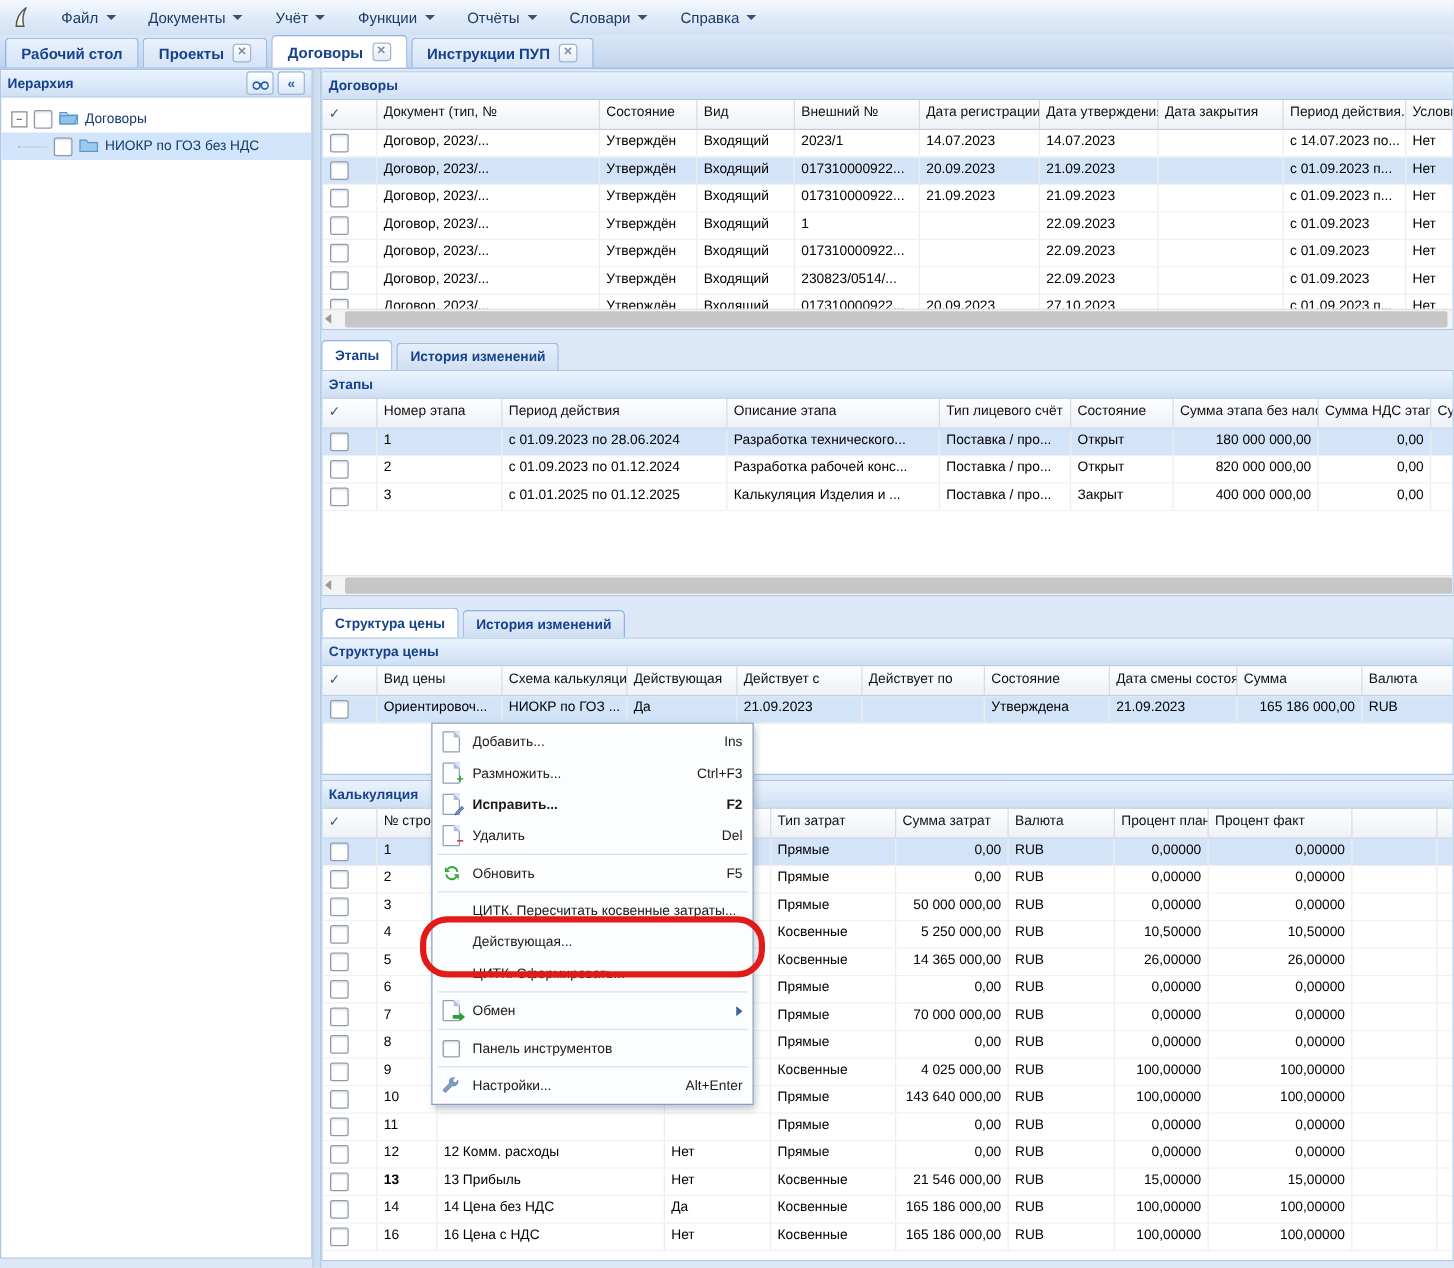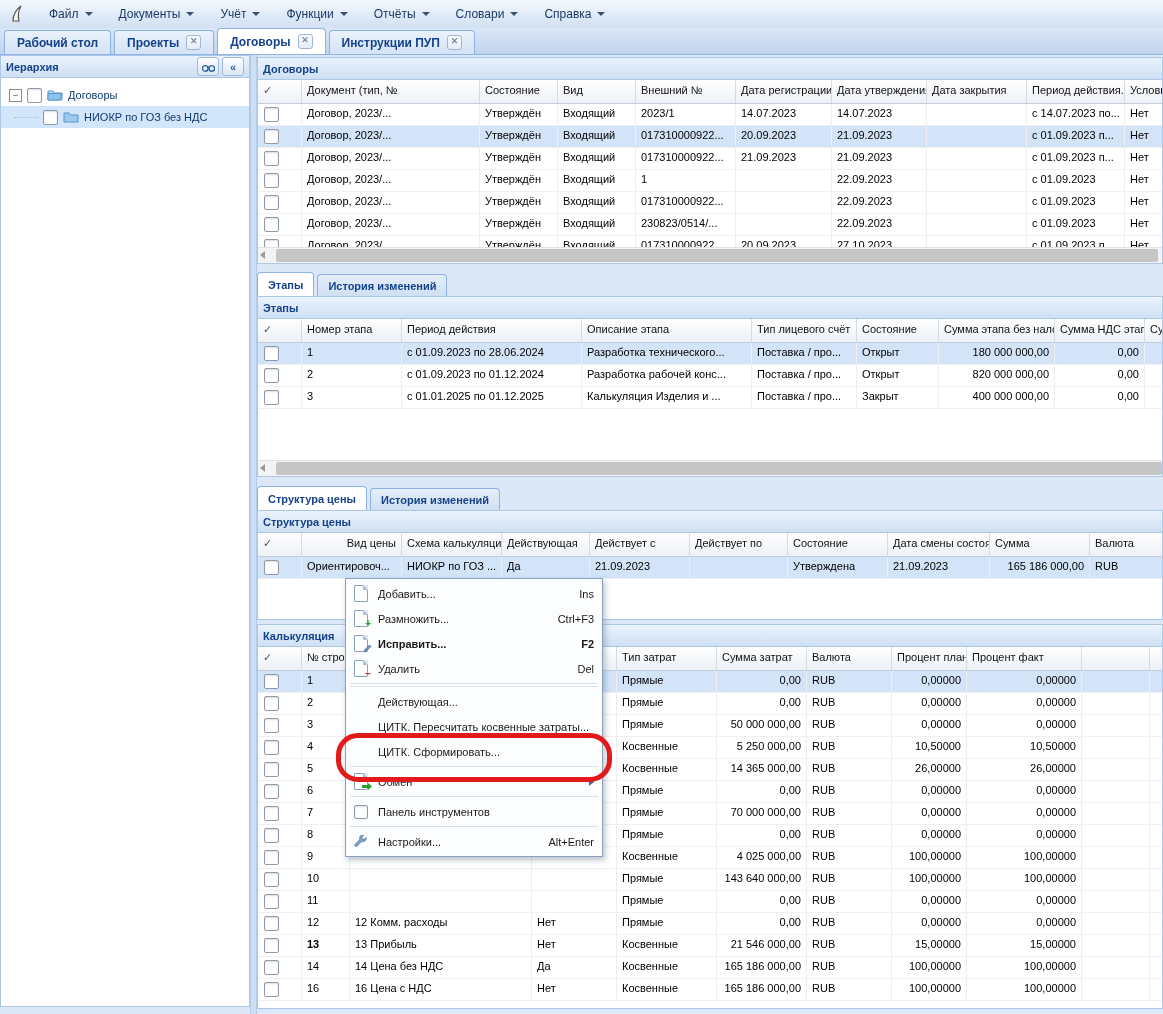--- a/index.html
+++ b/index.html
@@ -391,21 +391,21 @@
         <div class="stab active">Структура цены</div>
         <div class="stab">История изменений</div>
       </div>
     <div class="panel" id="p-price" style="top:455px;height:110px;">
       <div class="phead">
           <span class="ptitle">Структура цены</span>
         </div>
       <div class="grid" id="g-price">
           <div class="ghead">
             <div class="gh" style="width: 44px;"><span class="checkmark">✓</span></div>
-            <div class="gh" style="width: 100px; text-align: right;">Вид цены</div>
+            <div class="gh" style="width: 100px;">Вид цены</div>
             <div class="gh" style="width: 100px;">Схема калькуляци</div>
             <div class="gh" style="width: 88px;">Действующая</div>
             <div class="gh" style="width: 100px;">Действует с</div>
             <div class="gh" style="width: 98px;">Действует по</div>
             <div class="gh" style="width: 100px;">Состояние</div>
             <div class="gh" style="width: 102px;">Дата смены состоя</div>
             <div class="gh" style="width: 100px;">Сумма</div>
             <div class="gh" style="width: 80px;">Валюта</div>
           </div>
           <div class="grow sel">
@@ -687,28 +687,38 @@
       <div class="mi">
         <span class="ic">
           <span class="pageico">
             <span class="badge" style="color:#d22;">−</span>
           </span>
         </span>
         <span class="lbl">Удалить</span>
         <span class="sc">Del</span>
       </div>
       <div class="msep"></div>
+      <div class="mi">
+        <span class="ic">
+          <svg width="15" height="15" viewBox="0 0 16 16">
+            <path d="M13.5 7 A5.5 5.5 0 0 0 3.6 4.2 L2 2.6 V7 h4.4 L4.8 5.4 A3.9 3.9 0 0 1 11.9 7 Z" fill="#3aa93c"></path>
+            <path d="M2.5 9 A5.5 5.5 0 0 0 12.4 11.8 L14 13.4 V9 H9.6 l1.6 1.6 A3.9 3.9 0 0 1 4.1 9 Z" fill="#3aa93c"></path>
+          </svg>
+        </span>
+        <span class="lbl">Обновить</span>
+        <span class="sc">F5</span>
+      </div>
       <div class="msep"></div>
+      <div class="mi">
+        <span class="ic"></span>
+        <span class="lbl">ЦИТК. Пересчитать косвенные затраты...</span>
+      </div>
       <div class="mi">
         <span class="ic"></span>
         <span class="lbl">Действующая...</span>
-      </div>
-      <div class="mi">
-        <span class="ic"></span>
-        <span class="lbl">ЦИТК. Пересчитать косвенные затраты...</span>
       </div>
       <div class="mi">
         <span class="ic"></span>
         <span class="lbl">ЦИТК. Сформировать...</span>
       </div>
       <div class="msep"></div>
       <div class="mi">
         <span class="ic">
           <span class="pageico">
             <svg class="badge" width="10" height="10" viewBox="0 0 10 10" style="right:-5px;bottom:-3px;">

